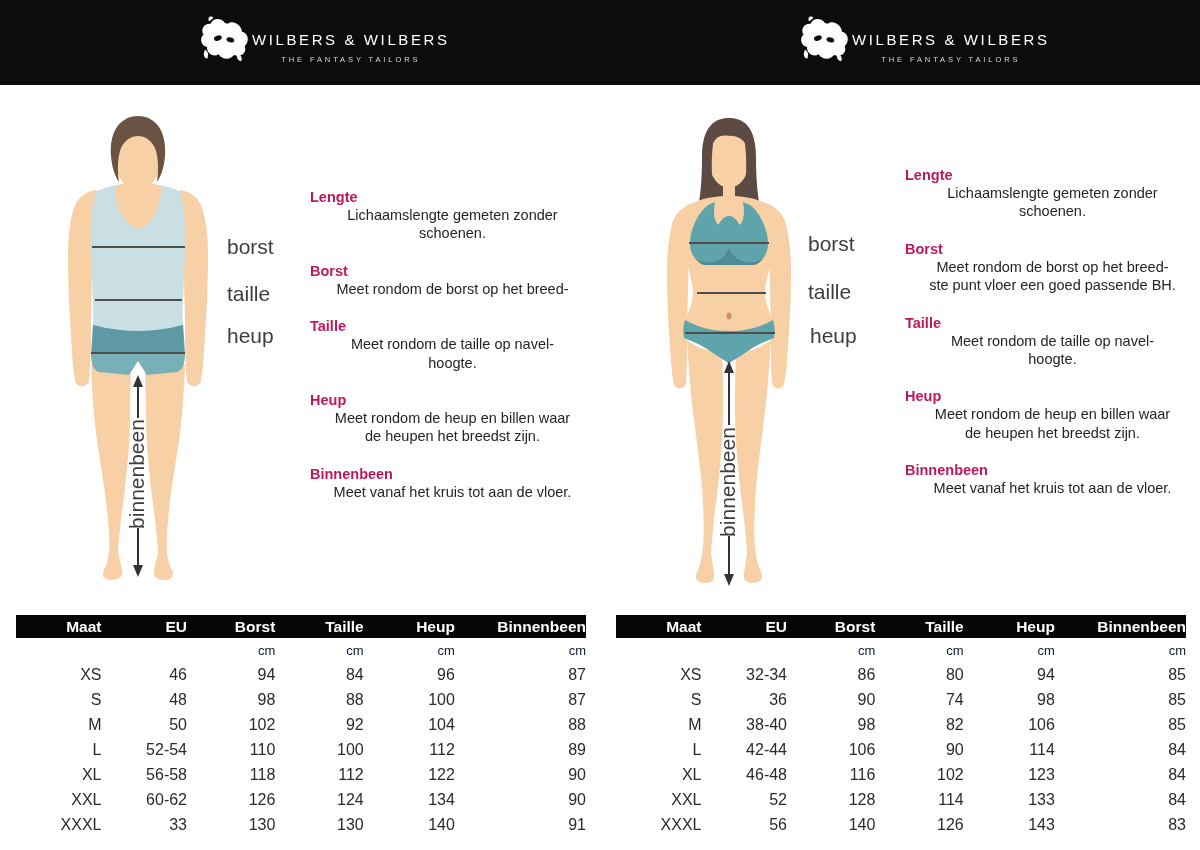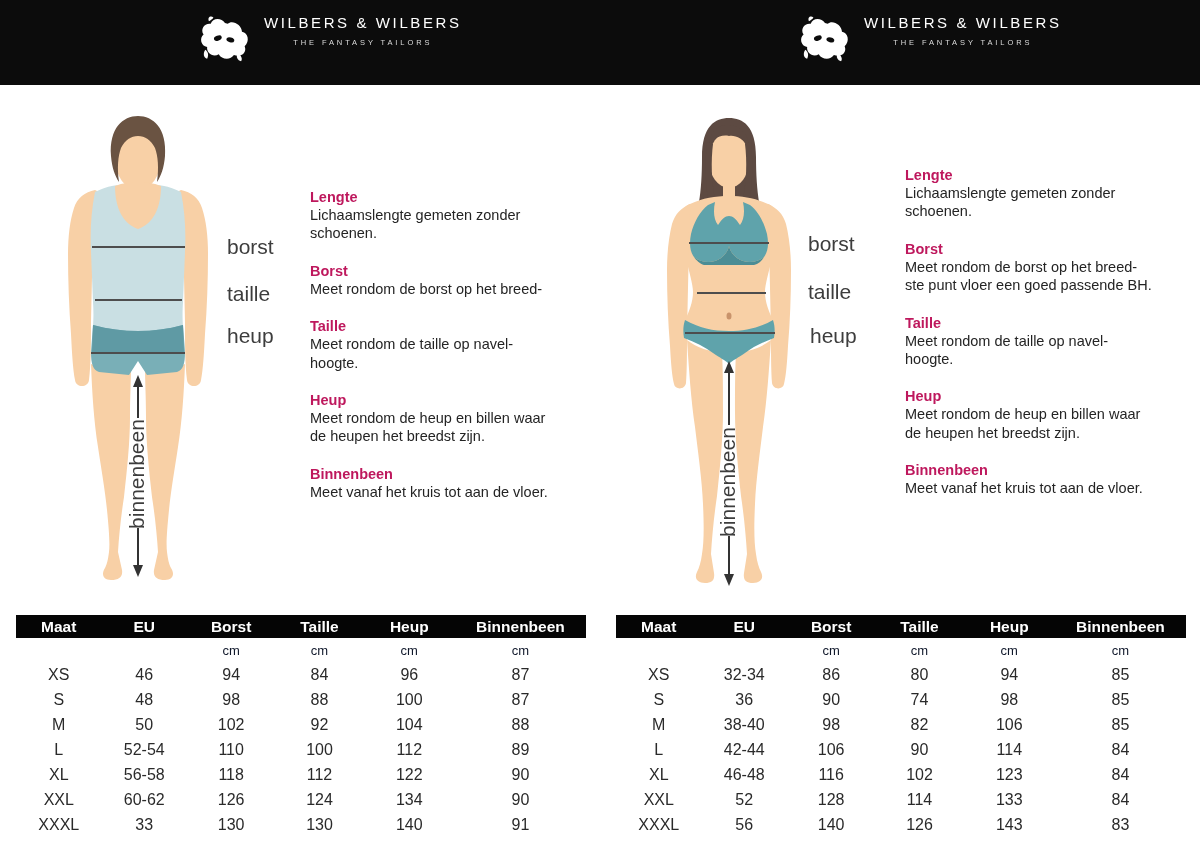--- a/index.html
+++ b/index.html
@@ -1,39 +1,39 @@
 <!DOCTYPE html>
 <html><head>
 <meta charset="utf-8">
 <style>
   html,body{margin:0;padding:0;background:#fff;}
   .page{position:relative;width:1200px;height:850px;background:#ffffff;overflow:hidden;
         font-family:"Liberation Sans",sans-serif;color:#222;}
 
   
   .topbar{position:absolute;left:0;top:0;width:1200px;height:85px;background:#0c0c0c;}
-  .logo{position:absolute;top:14px;display:flex;align-items:flex-start;gap:12px;}
+  .logo{position:absolute;top:14px;display:flex;align-items:flex-end;}
   .logo.l1{left:198px;} .logo.l2{left:798px;}
   .logo-text{display:flex;flex-direction:column;align-items:center;}
   .brand{color:#fff;font-size:15px;letter-spacing:2.6px;white-space:nowrap;font-weight:400;}
   .tagline{color:#dcdcdc;font-size:7.5px;letter-spacing:2.9px;margin-top:7px;white-space:nowrap;}
 
   
   .flabel{position:absolute;font-size:21px;color:#3d3d3d;line-height:22px;}
   .vlabel{position:absolute;width:140px;height:26px;text-align:center;transform:rotate(-90deg);
           font-size:21px;color:#3d3d3d;}
 
   
   .guide{position:absolute;width:300px;}
   .gsec{margin-bottom:19px;}
   .gtitle{font-size:14.5px;font-weight:700;color:#be185d;line-height:18px;}
-  .gline{font-size:14.5px;color:#242424;line-height:18.4px;}
+  .gline{font-size:14.5px;color:#242424;line-height:18.4px;text-align:center;}
 
   
-  .sizetable{position:absolute;border-collapse:collapse;table-layout:fixed;width:570px;text-align:center;}
+  .sizetable{position:absolute;border-collapse:collapse;table-layout:fixed;width:570px;text-align:right;}
   .sizetable th{background:#050505;color:#ffffff;font-size:15.5px;font-weight:700;height:23px;padding:0;}
   .sizetable td{padding:0;color:#2a2a2a;}
   .sizetable tr.units td{font-size:13px;color:#0f172a;height:24px;}
   .sizetable tbody tr.datarow td{font-size:16px;height:25px;}
 
   svg{display:block;}
 </style>
 </head>
 <body>
 

